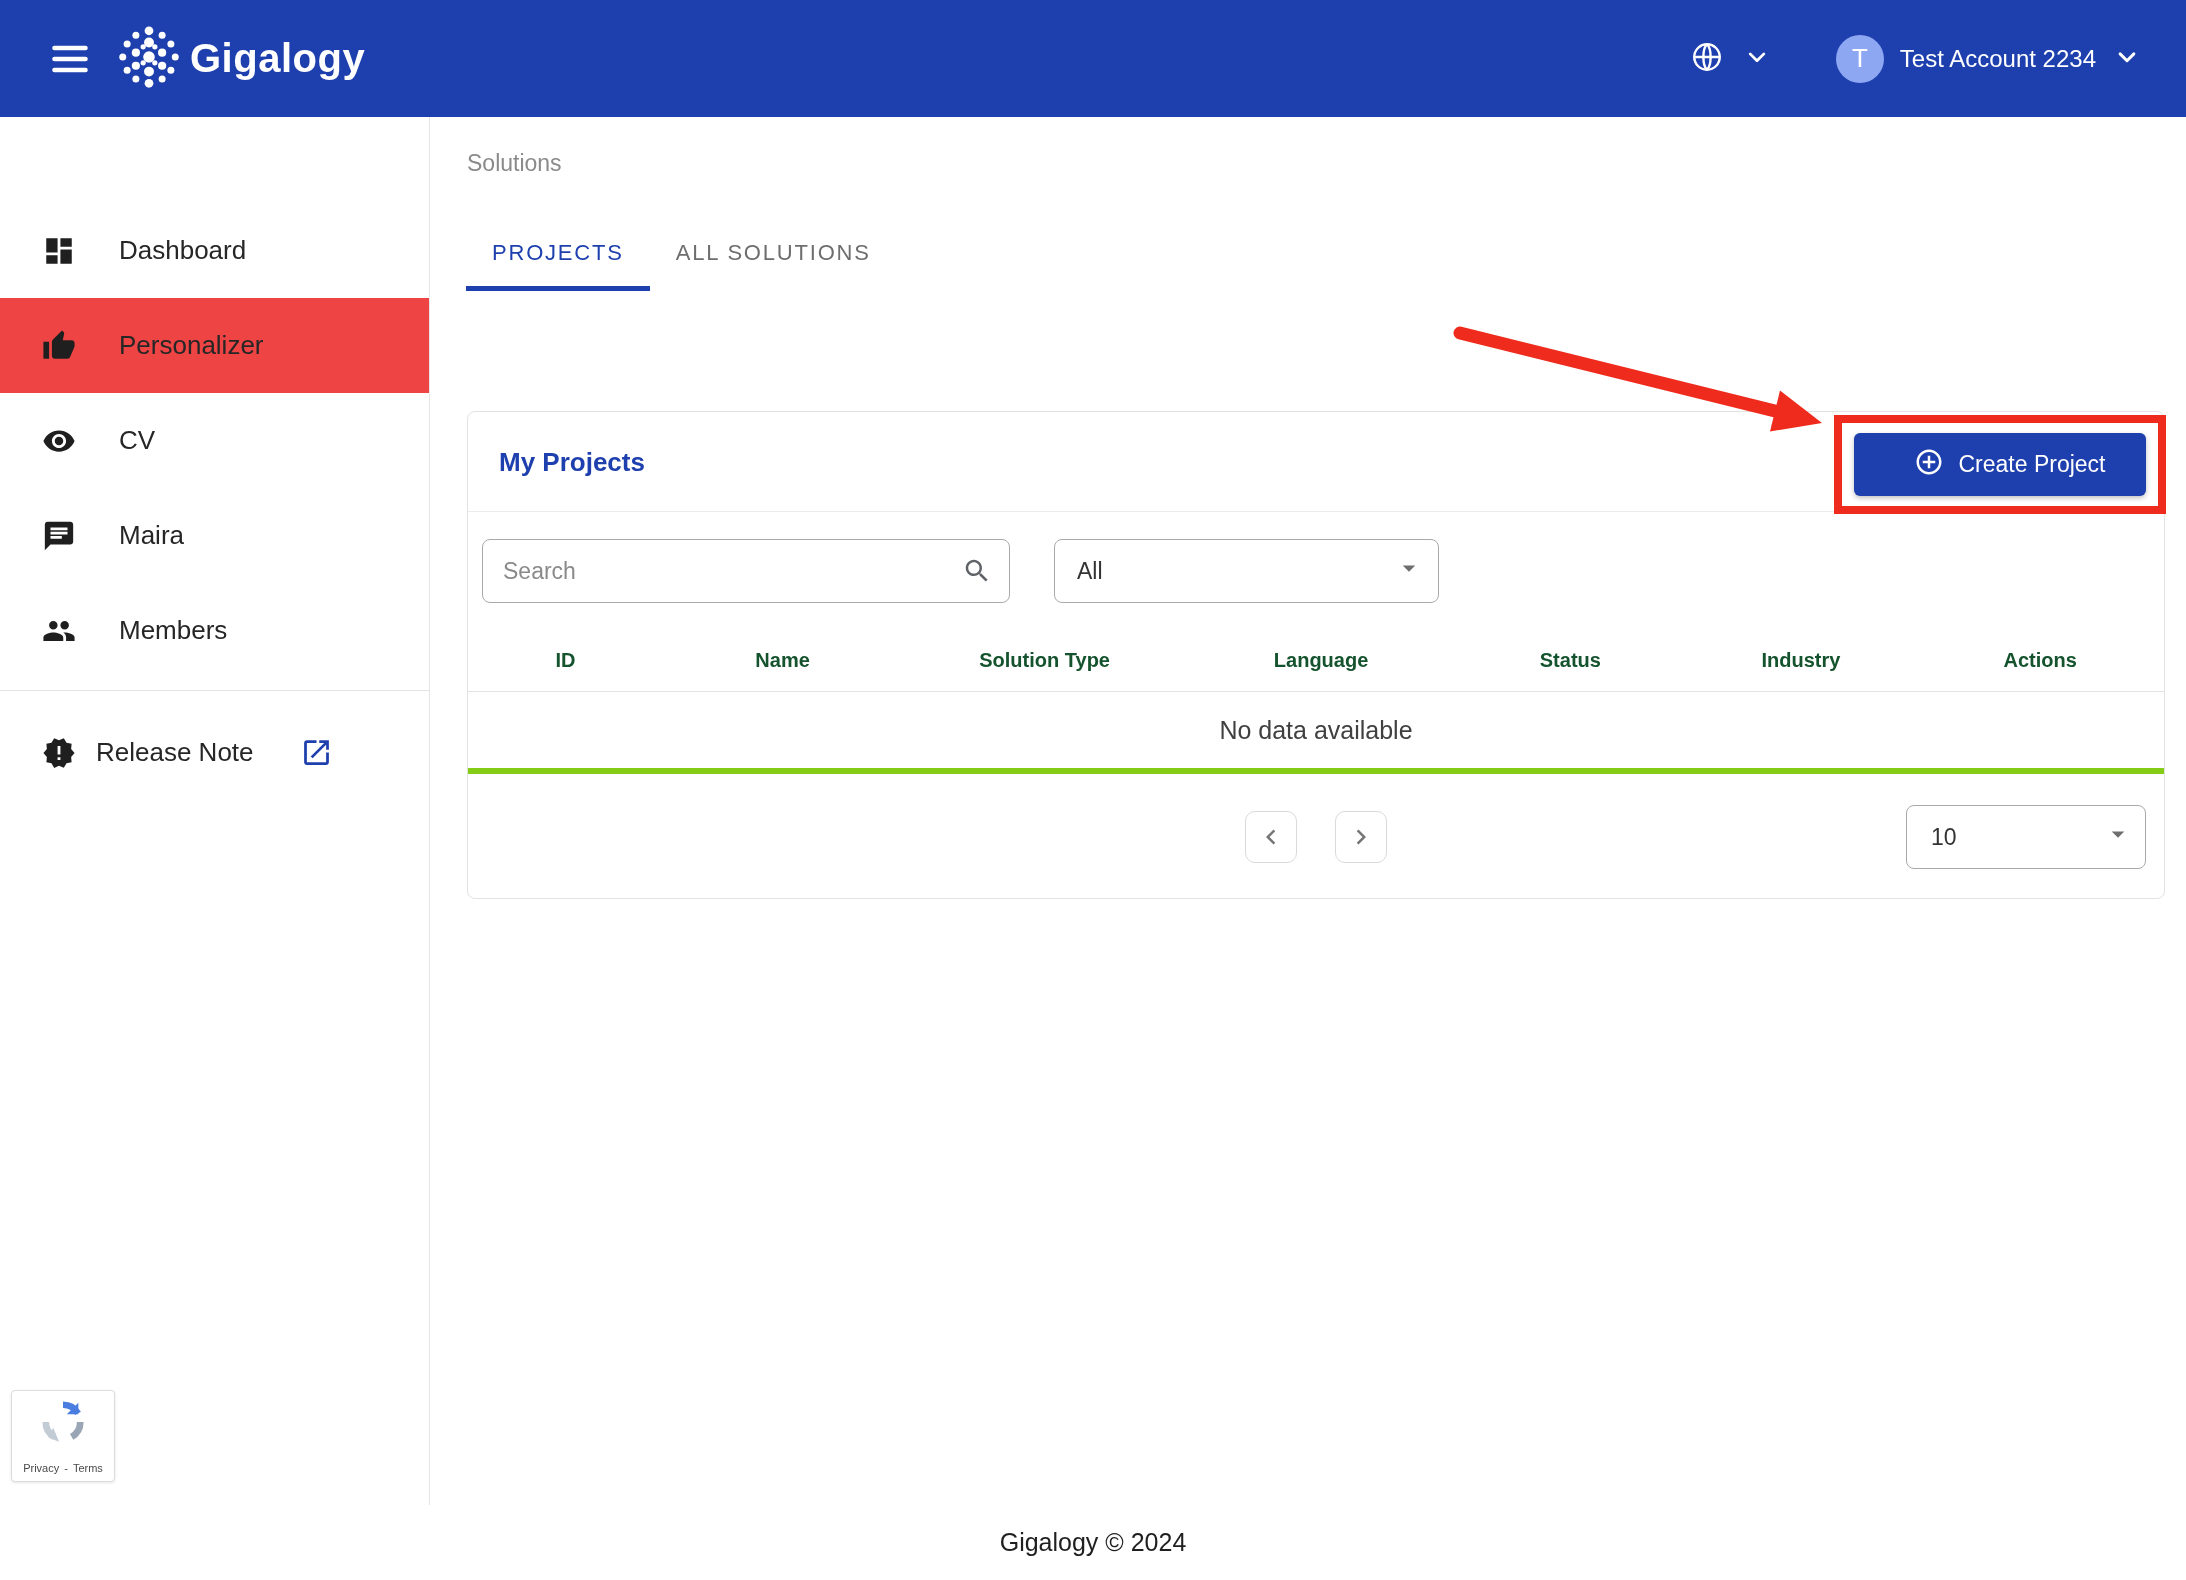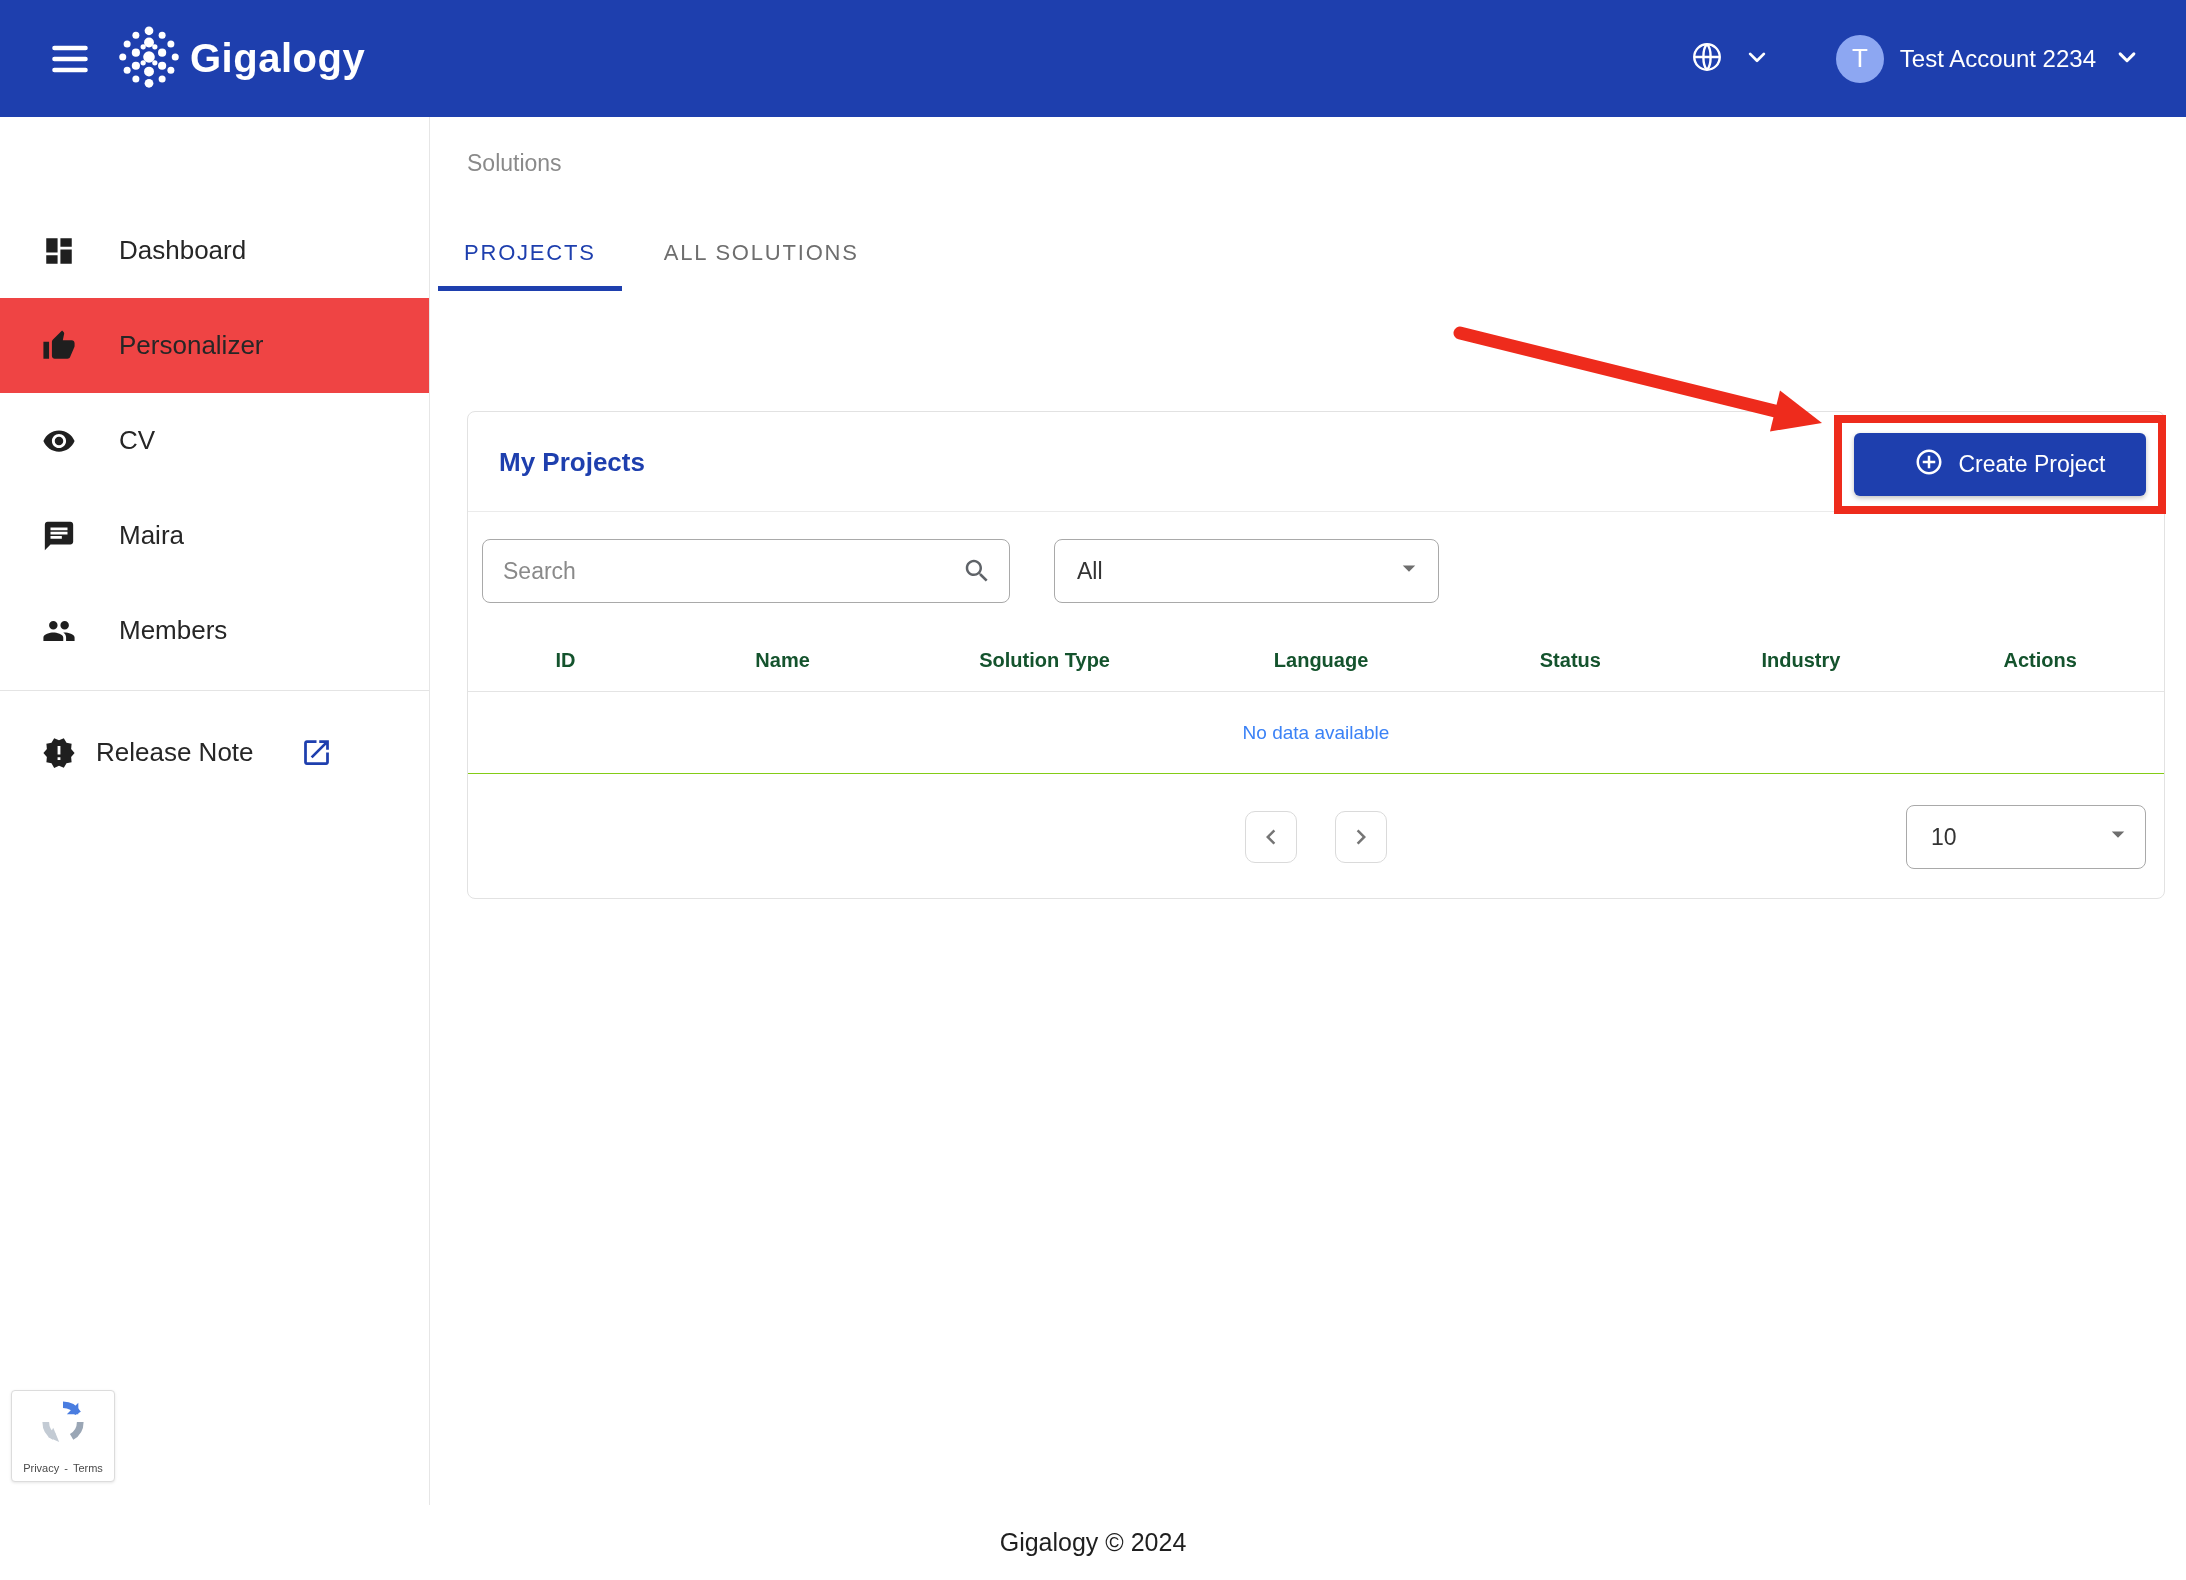--- a/index.html
+++ b/index.html
@@ -32,21 +32,21 @@
   .ext-icon{margin-left:26px;display:flex;align-items:center;}
 
   .recaptcha{position:absolute;left:11px;top:1273px;width:104px;height:92px;background:#fff;
     border:1px solid #dcdcdc;border-radius:4px;box-shadow:0 1px 3px rgba(0,0,0,.10);
     display:flex;flex-direction:column;align-items:center;justify-content:space-between;
     padding:8px 4px 7px;cursor:pointer;}
   .recaptcha-links{display:flex;gap:5px;font-size:11px;color:#4a4a4a;}
 
   
   .breadcrumb{position:absolute;left:467px;top:150px;font-size:23px;color:#8a8a8a;}
-  .tabs{position:absolute;left:438px;top:222px;display:flex;gap:16px;}
+  .tabs{position:absolute;left:466px;top:222px;display:flex;}
   .tab{font-size:22px;letter-spacing:1.8px;padding:18px 26px 20px;font-weight:500;
     color:#6e6e6e;cursor:pointer;}
   .tab.active{color:#1e3fae;border-bottom:5px solid #1e3fae;}
 
   .card{position:absolute;left:467px;top:411px;width:1698px;height:488px;background:#fff;
     border:1px solid #e2e2e2;border-radius:8px;}
   .card-header{position:relative;height:100px;border-bottom:1px solid #ebebeb;}
   .card-title{position:absolute;left:31px;top:35px;font-size:26px;font-weight:700;color:#1e3fae;}
 
   .red-box{position:absolute;right:-2px;top:3px;width:332px;height:99px;
@@ -66,21 +66,21 @@
     padding:0 14px 0 22px;font-size:23px;color:#333;cursor:pointer;}
 
   .table{position:absolute;left:0;top:217px;width:100%;}
   .thead{display:flex;height:63px;align-items:center;border-bottom:1px solid #e4e4e4;
     font-size:20px;font-weight:700;color:#14532d;}
   .th{text-align:center;}
   .th:nth-child(1){width:11.5%}.th:nth-child(2){width:14.1%}.th:nth-child(3){width:16.8%}
   .th:nth-child(4){width:15.8%}.th:nth-child(5){width:13.6%}.th:nth-child(6){width:13.6%}
   .th:nth-child(7){width:14.6%}
   .empty-row{height:82px;display:flex;align-items:center;justify-content:center;
-    color:#3b82f6;font-size:19px;border-bottom:1px solid #84cc16;}
+    color:#404040;font-size:25px;border-bottom:6px solid #84cc16;}
 
   .pagination{position:absolute;left:0;top:362px;width:100%;height:126px;}
   .pager{position:absolute;left:50%;top:50%;transform:translate(-50%,-50%);display:flex;gap:38px;}
   .page-btn{width:52px;height:52px;border:1px solid #dadada;border-radius:10px;background:#fff;
     display:flex;align-items:center;justify-content:center;cursor:pointer;}
   .page-size{position:absolute;right:18px;top:50%;transform:translateY(-50%);
     width:240px;height:64px;border:1px solid #a9a9a9;border-radius:8px;display:flex;
     align-items:center;justify-content:space-between;padding:0 12px 0 24px;
     font-size:23px;color:#333;cursor:pointer;}
 

